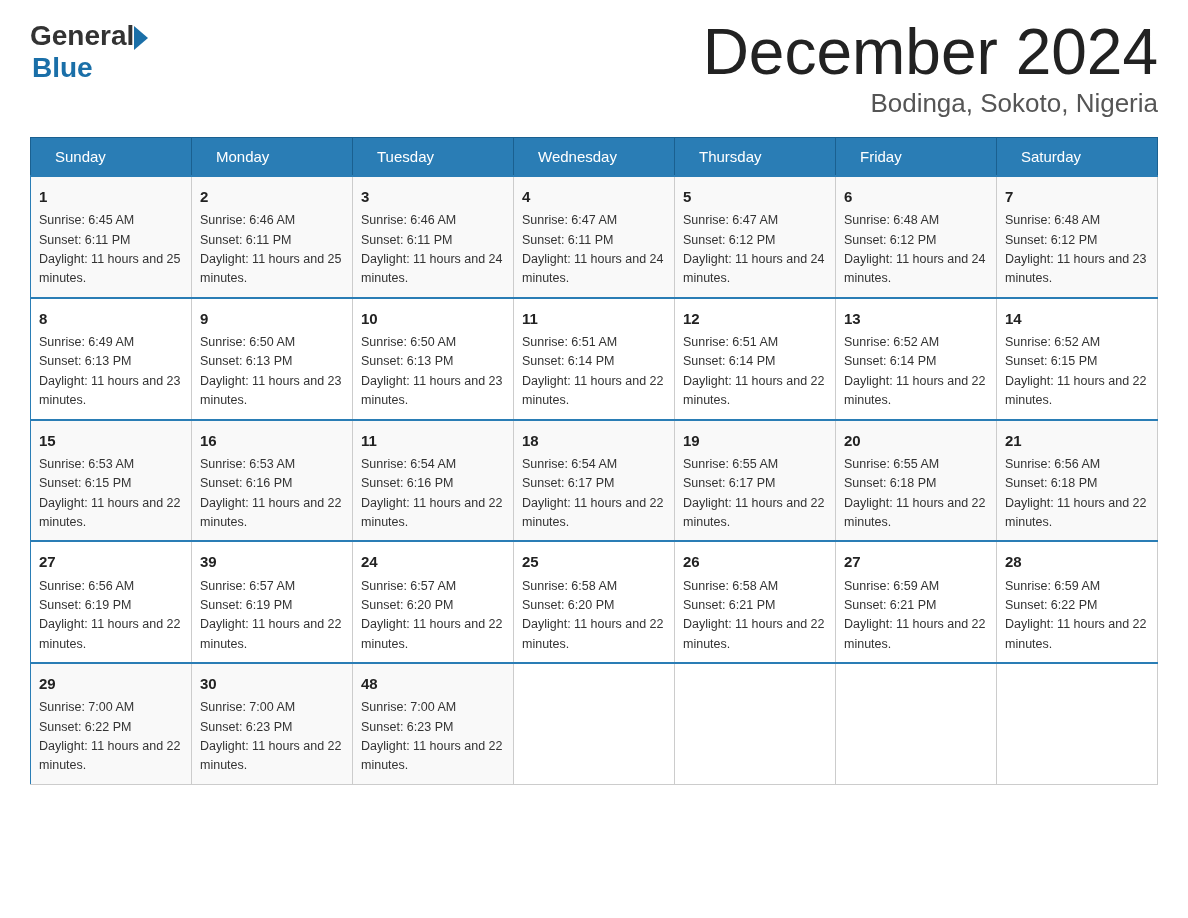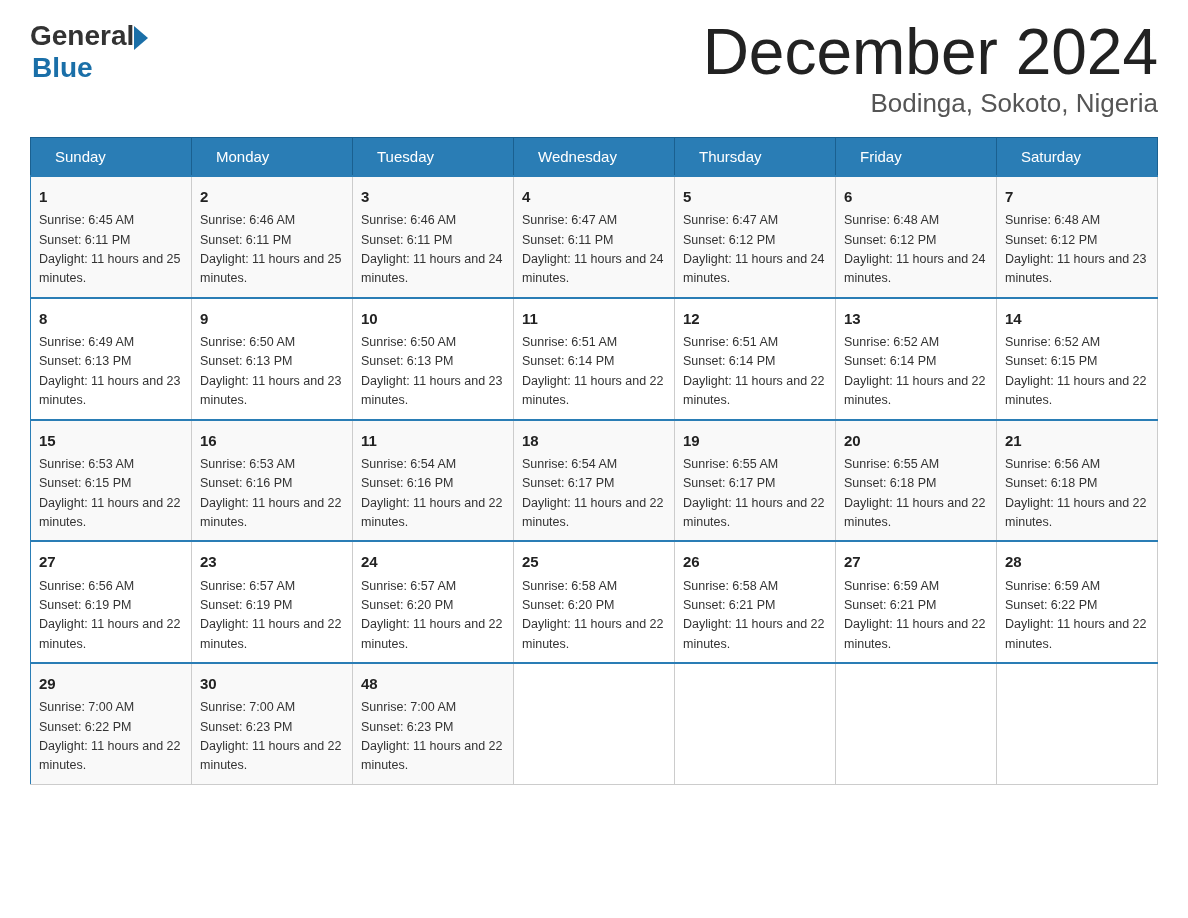--- a/index.html
+++ b/index.html
@@ -246,21 +246,21 @@
           <span class="day-number">21</span>
           <div class="day-info">Sunrise: 6:56 AM<br>Sunset: 6:18 PM<br>Daylight: 11 hours and 22 minutes.</div>
         </td>
       </tr>
       <tr>
         <td>
           <span class="day-number">27</span>
           <div class="day-info">Sunrise: 6:56 AM<br>Sunset: 6:19 PM<br>Daylight: 11 hours and 22 minutes.</div>
         </td>
         <td>
-          <span class="day-number">23</span>
+          <span class="day-number">39</span>
           <div class="day-info">Sunrise: 6:57 AM<br>Sunset: 6:19 PM<br>Daylight: 11 hours and 22 minutes.</div>
         </td>
         <td>
           <span class="day-number">24</span>
           <div class="day-info">Sunrise: 6:57 AM<br>Sunset: 6:20 PM<br>Daylight: 11 hours and 22 minutes.</div>
         </td>
         <td>
           <span class="day-number">25</span>
           <div class="day-info">Sunrise: 6:58 AM<br>Sunset: 6:20 PM<br>Daylight: 11 hours and 22 minutes.</div>
         </td>

